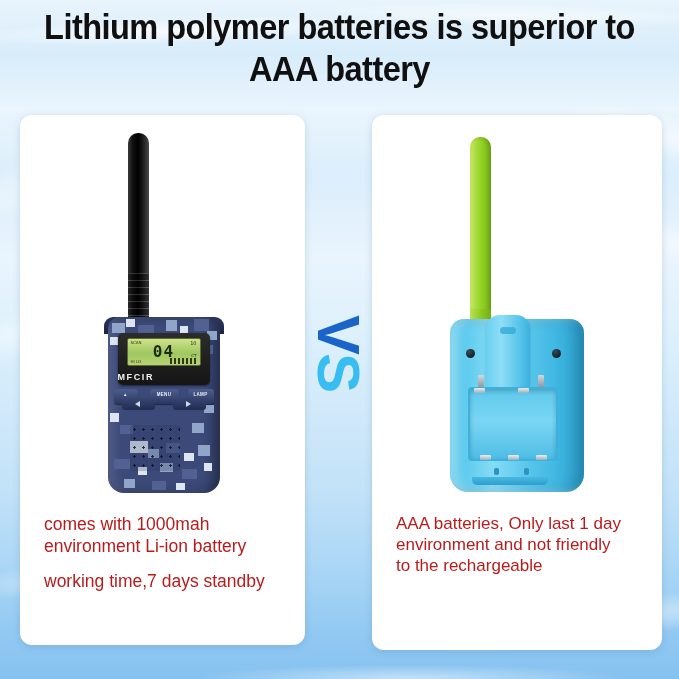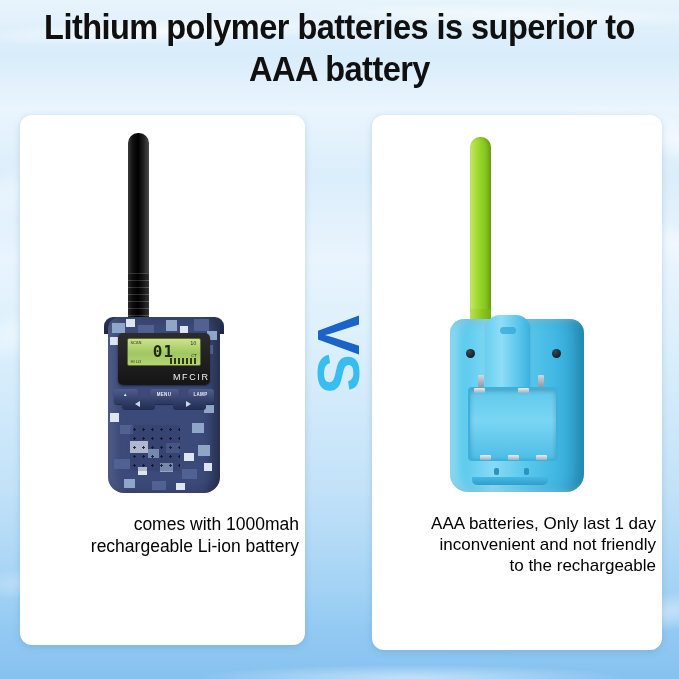--- a/index.html
+++ b/index.html
@@ -58,23 +58,23 @@
     border-radius:12px;
     box-shadow:0 2px 7px rgba(70,120,160,.22);
     z-index:3;
   }
   .card-left  { left:20px;  top:115px; width:285px; height:530px; }
   .card-right { left:372px; top:115px; width:290px; height:535px;border-radius:12px; }
 
   .photo { position:absolute; left:0; top:0; width:100%; height:385px; overflow:hidden; }
 
   .caption {
-    position:absolute; left:9px; right:6px;
-    text-align:right;
-    color:#000000;
+    position:absolute; left:24px; right:6px;
+    text-align:left;
+    color:#b91c1c;
     font-size:17.5px;
     line-height:22px;
   }
   .cap-left-1 { top:398px; }
   .cap-left-2 { top:455px; }
   .cap-right  { top:398px; font-size:17px; line-height:21px; }
 
   
   .wt-left { position:absolute; left:50%; top:18px; width:130px; height:360px; transform:translateX(-50%); }
 
@@ -137,23 +137,23 @@
     letter-spacing:1px;
   }
   .lcd-tl { position:absolute; left:3px; top:1px; font-size:4px; color:#29350f; font-family:"DejaVu Sans", sans-serif; line-height:5px; }
   .lcd-tr { position:absolute; right:3px; top:1px; font-size:5px; color:#29350f; font-family:"DejaVu Sans", sans-serif; }
   .lcd-br { position:absolute; right:3px; bottom:7px; font-size:4px; color:#29350f; font-family:"DejaVu Sans", sans-serif; }
   .lcd-bl { position:absolute; left:3px; bottom:1px; font-size:4px; color:#29350f; font-family:"DejaVu Sans", sans-serif; }
   .lcd-bars { position:absolute; right:4px; bottom:1px; width:26px; height:6px;
     background:repeating-linear-gradient(to right,#2c3a12 0 2px, transparent 2px 4px); }
   .brandL {
     position:absolute; left:0; right:0; bottom:3px;
-    text-align:right;
+    text-align:left;
     color:#f2f2f2;
-    font-size:9px; font-weight:normal; letter-spacing:1.6px;
+    font-size:9px; font-weight:bold; letter-spacing:1.6px;
     font-family:"Liberation Sans", sans-serif;
   }
 
   
   .keyrowL { position:absolute; left:14px; top:256px; width:104px; height:20px; }
   .keyL {
     position:absolute; top:0; height:15px;
     background:linear-gradient(to bottom,#4d5d8c,#2b3760);
     border-radius:3px;
     box-shadow:0 1px 1px rgba(0,0,0,.45);
@@ -342,21 +342,21 @@
           <i class="lt" style="left:16px; top:162px; width:11px; height:9px;"></i>
           <i class="md" style="left:44px; top:164px; width:14px; height:9px;"></i>
           <i class="wh" style="left:68px; top:166px; width:9px;  height:7px;"></i>
         </div>
       </div>
 
       <div class="panelL">
         <div class="lcdL">
           <div class="lcd-tl">SCAN</div>
           <div class="lcd-tr">10</div>
-          <div class="lcd-main">01</div>
+          <div class="lcd-main">04</div>
           <div class="lcd-br">CT</div>
           <div class="lcd-bl">HI LO</div>
           <div class="lcd-bars"></div>
         </div>
         <div class="brandL">MFCIR</div>
       </div>
 
       <div class="keyrowL">
         <div class="keyL k1">▲</div>
         <div class="keyL k2">MENU</div>
@@ -367,23 +367,24 @@
         <div class="arrBtn l"></div>
         <div class="arrBtn r"></div>
       </div>
 
       <div class="grilleL"></div>
     </div>
   </div>
 
   <div class="caption cap-left-1">
     <div>comes with 1000mah</div>
-    <div>rechargeable Li-ion battery</div>
+    <div>environment Li-ion battery</div>
   </div>
   <div class="caption cap-left-2">
+    <div>working time,7 days standby</div>
   </div>
 </div>
 
 <div class="vs">
   <div class="vs-inner"><span class="vs-v">V</span><span class="vs-s">S</span></div>
 </div>
 
 <div class="card card-right">
 
   <div class="photo">
@@ -409,16 +410,16 @@
       </div>
 
       <div class="notch n1"></div>
       <div class="notch n2"></div>
       <div class="footR"></div>
     </div>
   </div>
 
   <div class="caption cap-right">
     <div>AAA batteries, Only last 1 day</div>
-    <div>inconvenient and not friendly</div>
+    <div>environment and not friendly</div>
     <div>to the rechargeable</div>
   </div>
 </div>
 
 </body></html>

